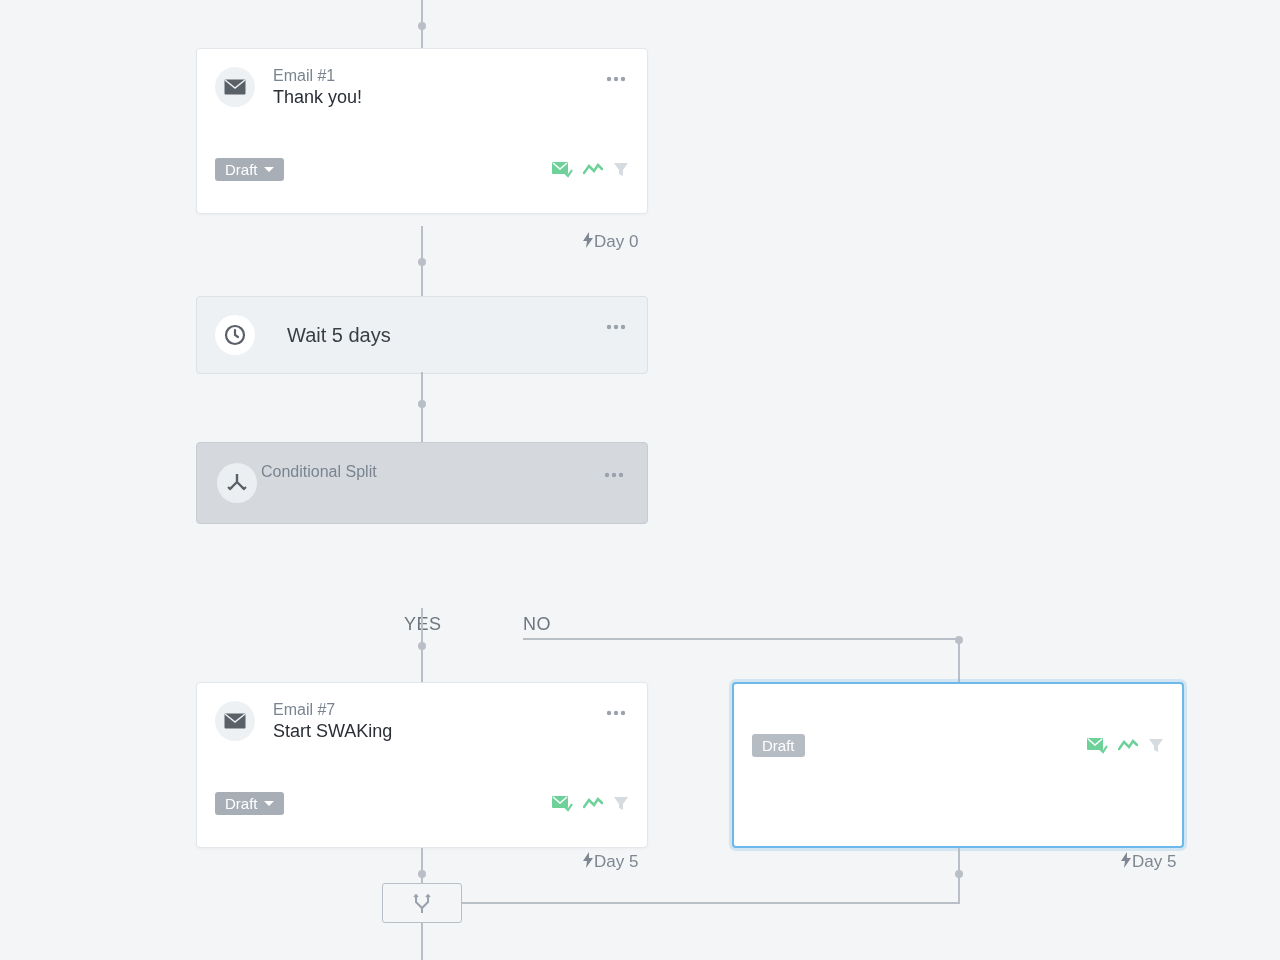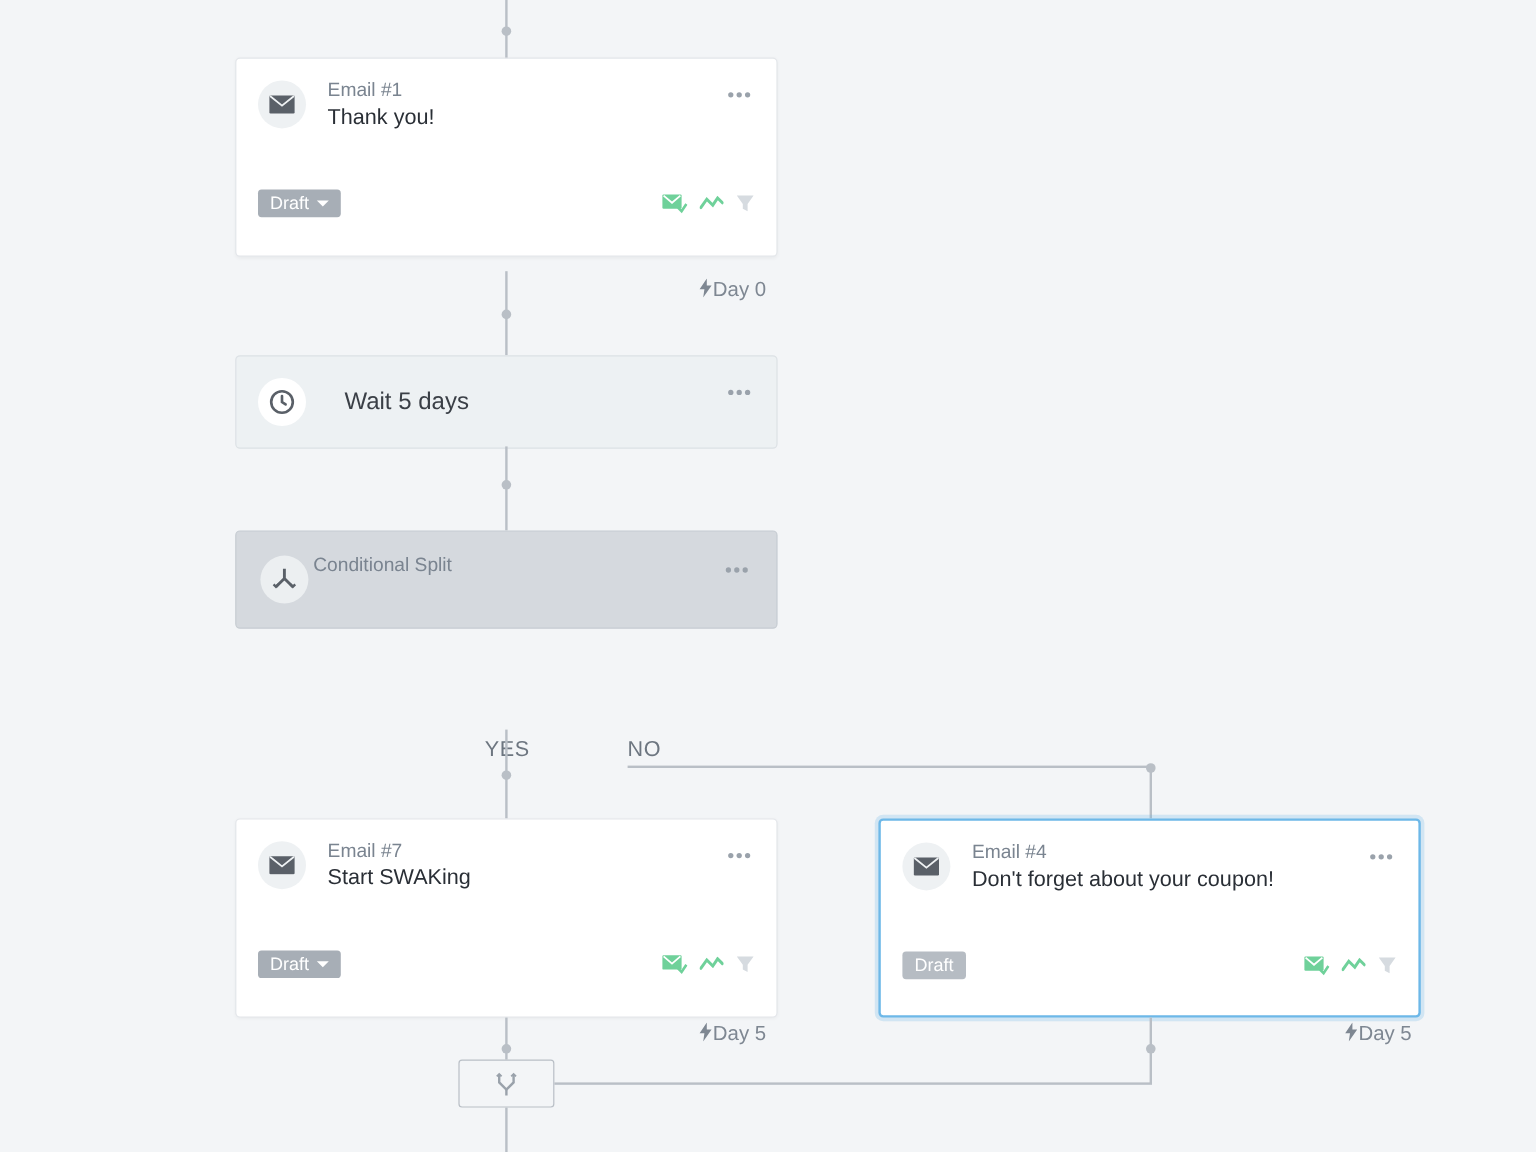--- a/index.html
+++ b/index.html
@@ -243,39 +243,20 @@
     </div>
   </div>
   <div class="day-label" style="left:582px; top:852px;">
     <svg width="12" height="16" viewBox="0 0 12 16">
         <path d="M7 0 L1 9 L5 9 L4 16 L11 6 L7 6 Z" fill="#7e8792"></path>
       </svg>
     <span>Day 5</span>
   </div>
 
   <div class="card selected" style="left:732px; top:682px; height:166px;">
-    <div class="card-header">
-      <div class="card-icon-circle">
-        <svg width="22" height="16" viewBox="0 0 22 16">
-            <rect x="0.5" y="0.5" width="21" height="15" rx="1" fill="#5a6068"></rect>
-            <path d="M1 1 L11 9 L21 1" stroke="#eef1f3" stroke-width="1.5" fill="none"></path>
-          </svg>
-      </div>
-      <div class="card-titles">
-        <div class="eyebrow">Email #4</div>
-        <div class="title">Don't forget about your coupon!</div>
-      </div>
-      <div class="card-more">
-        <svg width="20" height="6" viewBox="0 0 20 6">
-            <circle cx="3" cy="3" r="2.2" fill="#9aa2ab"></circle>
-            <circle cx="10" cy="3" r="2.2" fill="#9aa2ab"></circle>
-            <circle cx="17" cy="3" r="2.2" fill="#9aa2ab"></circle>
-          </svg>
-      </div>
-    </div>
     <div class="card-footer">
       <div class="badge" style="background:#b6bcc3;">
           <span>Draft</span>
         </div>
       <div class="footer-icons">
         <span>
             <svg width="22" height="18" viewBox="0 0 22 18">
               <rect x="1" y="1" width="16" height="12" rx="1" fill="#6fd19a"></rect>
               <path d="M2 2 L9 8 L16 2" stroke="#fff" stroke-width="1.5" fill="none"></path>
               <path d="M14 12 L17 15 L21 9" stroke="#6fd19a" stroke-width="2.2" fill="none"></path>

